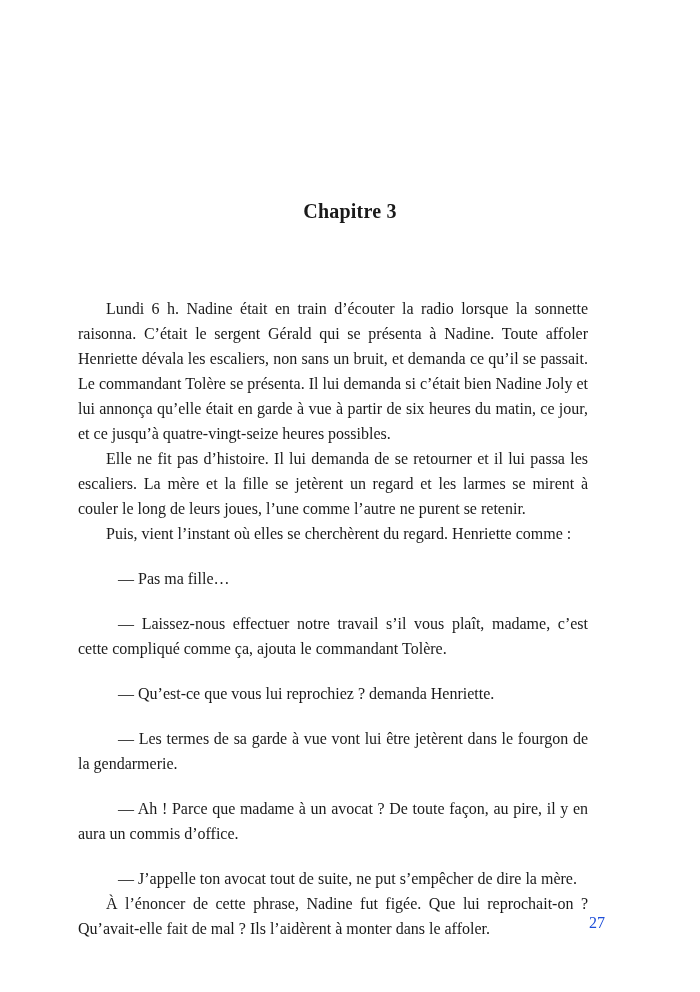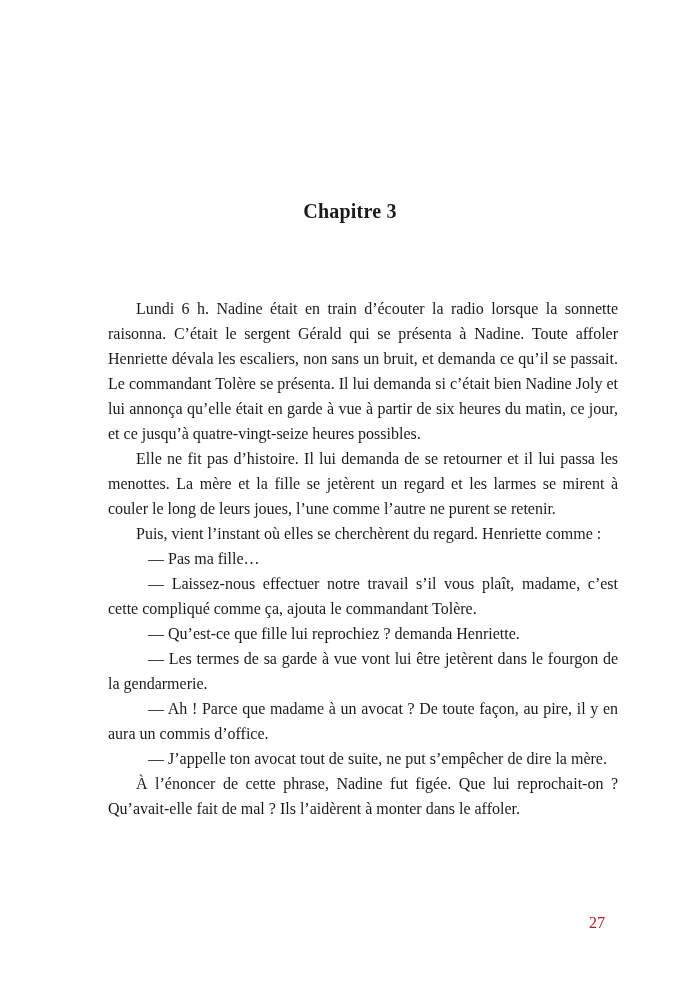--- a/index.html
+++ b/index.html
@@ -23,55 +23,56 @@
     width: 100%;
     text-align: center;
     font-size: 20px;
     font-weight: bold;
     margin: 0;
     letter-spacing: 0.2px;
   }
   .body-text {
     position: absolute;
     top: 296px;
-    left: 108px;
+    left: 78px;
     width: 510px;
     font-size: 16px;
     line-height: 25px;
     text-align: justify;
   }
   .para {
     margin: 0;
     text-indent: 28px;
   }
   .para.dialogue {
     text-indent: 40px;
+    margin-top: 20px;
   }
   .page-number {
     position: absolute;
     top: 914px;
     right: 95px;
     font-size: 16px;
-    color: #b91c1c;
+    color: #1d4ed8;
   }
 </style>
 </head>
 <body>
 
 <div class="page">
 
   <h1 class="chapter-title">Chapitre 3</h1>
 
   <div class="body-text">
     <p class="para">Lundi 6 h. Nadine était en train d’écouter la radio lorsque la sonnette raisonna. C’était le sergent Gérald qui se présenta à Nadine. Toute affoler Henriette dévala les escaliers, non sans un bruit, et demanda ce qu’il se passait. Le commandant Tolère se présenta. Il lui demanda si c’était bien Nadine Joly et lui annonça qu’elle était en garde à vue à partir de six heures du matin, ce jour, et ce jusqu’à quatre-vingt-seize heures possibles.</p>
-    <p class="para">Elle ne fit pas d’histoire. Il lui demanda de se retourner et il lui passa les menottes. La mère et la fille se jetèrent un regard et les larmes se mirent à couler le long de leurs joues, l’une comme l’autre ne purent se retenir.</p>
+    <p class="para">Elle ne fit pas d’histoire. Il lui demanda de se retourner et il lui passa les escaliers. La mère et la fille se jetèrent un regard et les larmes se mirent à couler le long de leurs joues, l’une comme l’autre ne purent se retenir.</p>
     <p class="para">Puis, vient l’instant où elles se cherchèrent du regard. Henriette comme :</p>
     <p class="para dialogue">— Pas ma fille…</p>
     <p class="para dialogue">— Laissez-nous effectuer notre travail s’il vous plaît, madame, c’est cette compliqué comme ça, ajouta le commandant Tolère.</p>
-    <p class="para dialogue">— Qu’est-ce que fille lui reprochiez ? demanda Henriette.</p>
+    <p class="para dialogue">— Qu’est-ce que vous lui reprochiez ? demanda Henriette.</p>
     <p class="para dialogue">— Les termes de sa garde à vue vont lui être jetèrent dans le fourgon de la gendarmerie.</p>
     <p class="para dialogue">— Ah ! Parce que madame à un avocat ? De toute façon, au pire, il y en aura un commis d’office.</p>
     <p class="para dialogue">— J’appelle ton avocat tout de suite, ne put s’empêcher de dire la mère.</p>
     <p class="para">À l’énoncer de cette phrase, Nadine fut figée. Que lui reprochait-on ? Qu’avait-elle fait de mal ? Ils l’aidèrent à monter dans le affoler.</p>
   </div>
 
   <div class="page-number">27</div>
 
 </div>
 

